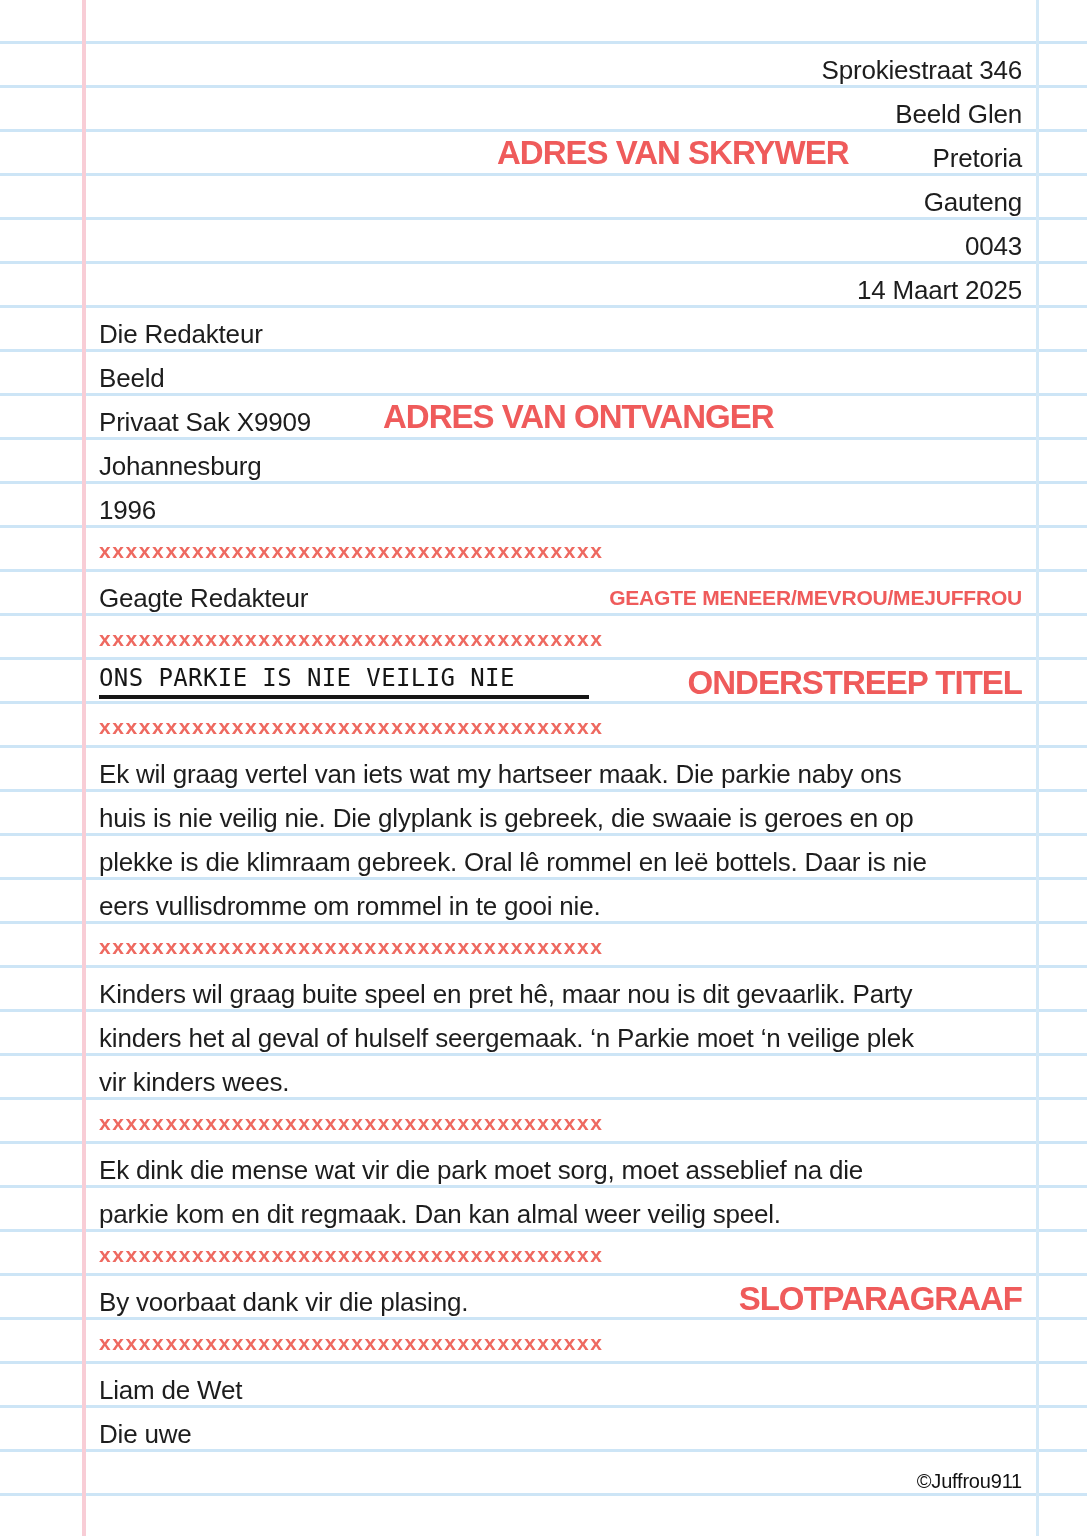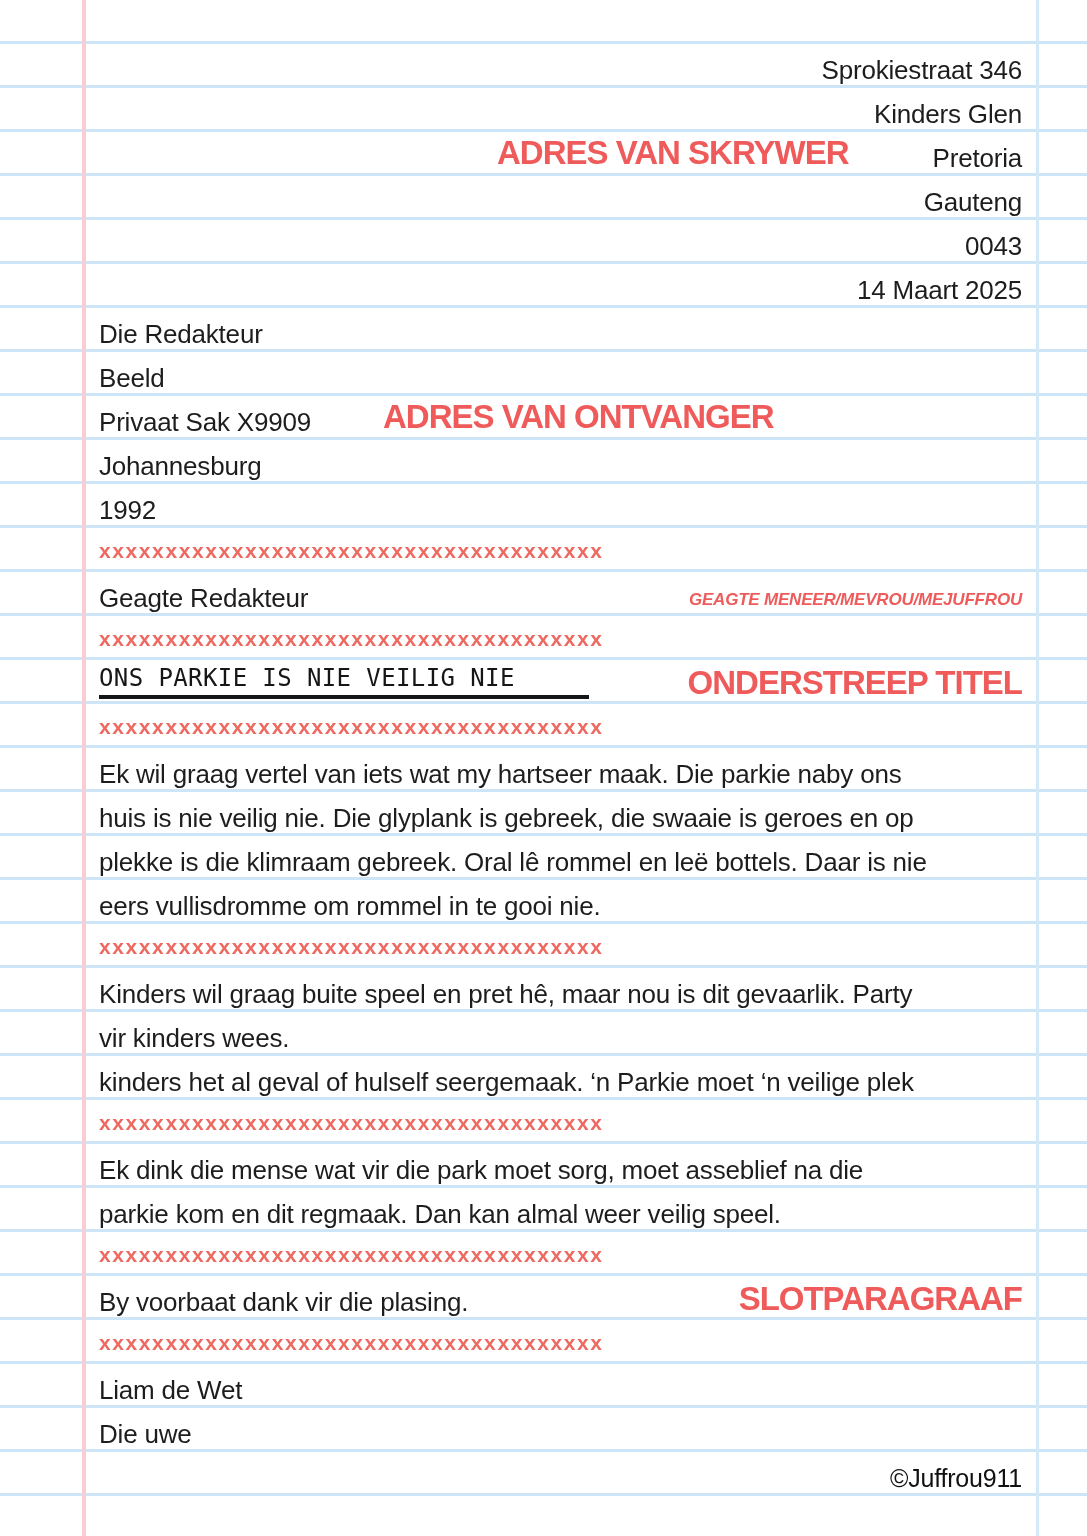--- a/index.html
+++ b/index.html
@@ -42,21 +42,21 @@
   }
   .right { margin-left: auto; }
   .red-label {
     font-family: "Liberation Sans", sans-serif;
     font-weight: bold;
     color: #ef5b5b;
     font-size: 33px;
     letter-spacing: -1px;
     line-height: 1;
   }
-  .red-label.small { font-size: 17px; letter-spacing: -0.2px; padding-bottom: 3px; font-style: italic; }
+  .red-label.small { font-size: 21px; letter-spacing: -0.2px; padding-bottom: 3px; }
   .red-label.abs { position: absolute; bottom: 7px; margin-top: 8px; }
   .pos-skrywer { left: 497px; }
   .pos-ontvanger { left: 383px; }
   .xrow {
     font-family: "Liberation Sans", sans-serif;
     font-weight: bold;
     font-size: 21px;
     letter-spacing: 1.6px;
     color: #ee6960;
     line-height: 1;
@@ -65,38 +65,38 @@
   }
   .title {
     font-family: "DejaVu Sans Mono", monospace;
     font-size: 24px;
     letter-spacing: 0.4px;
     color: #161616;
     line-height: 1;
     border-bottom: 4px solid #161616;
     padding: 0 74px 5px 0;
   }
-  .watermark { font-size: 25px; color: #111; }
+  .watermark { font-size: 20px; color: #111; }
 </style>
 </head>
 <body>
 
 <div class="paper">
   <div class="vline pink"></div>
   <div class="vline blue"></div>
 
   <div class="rows">
 
     <div class="row"></div>
 
     <div class="row">
       <span class="hand right">Sprokiestraat 346</span>
     </div>
     <div class="row">
-      <span class="hand right">Kinders Glen</span>
+      <span class="hand right">Beeld Glen</span>
     </div>
     <div class="row">
       <span class="red-label abs pos-skrywer">ADRES VAN SKRYWER</span>
       <span class="hand right">Pretoria</span>
     </div>
     <div class="row">
       <span class="hand right">Gauteng</span>
     </div>
     <div class="row">
       <span class="hand right">0043</span>
@@ -113,21 +113,21 @@
       <span class="hand">Beeld</span>
     </div>
     <div class="row">
       <span class="hand">Privaat Sak X9909</span>
       <span class="red-label abs pos-ontvanger">ADRES VAN ONTVANGER</span>
     </div>
     <div class="row">
       <span class="hand">Johannesburg</span>
     </div>
     <div class="row">
-      <span class="hand">1992</span>
+      <span class="hand">1996</span>
     </div>
 
     <div class="row">
       <span class="xrow">xxxxxxxxxxxxxxxxxxxxxxxxxxxxxxxxxxxxxx</span>
     </div>
 
     <div class="row">
       <span class="hand">Geagte Redakteur</span>
       <span class="red-label small right">GEAGTE MENEER/MEVROU/MEJUFFROU</span>
     </div>
@@ -159,24 +159,24 @@
     </div>
 
     <div class="row">
       <span class="xrow">xxxxxxxxxxxxxxxxxxxxxxxxxxxxxxxxxxxxxx</span>
     </div>
 
     <div class="row">
       <span class="hand">Kinders wil graag buite speel en pret hê, maar nou is dit gevaarlik. Party</span>
     </div>
     <div class="row">
+      <span class="hand">kinders het al geval of hulself seergemaak. ‘n Parkie moet ‘n veilige plek</span>
+    </div>
+    <div class="row">
       <span class="hand">vir kinders wees.</span>
-    </div>
-    <div class="row">
-      <span class="hand">kinders het al geval of hulself seergemaak. ‘n Parkie moet ‘n veilige plek</span>
     </div>
 
     <div class="row">
       <span class="xrow">xxxxxxxxxxxxxxxxxxxxxxxxxxxxxxxxxxxxxx</span>
     </div>
 
     <div class="row">
       <span class="hand">Ek dink die mense wat vir die park moet sorg, moet asseblief na die</span>
     </div>
     <div class="row">

